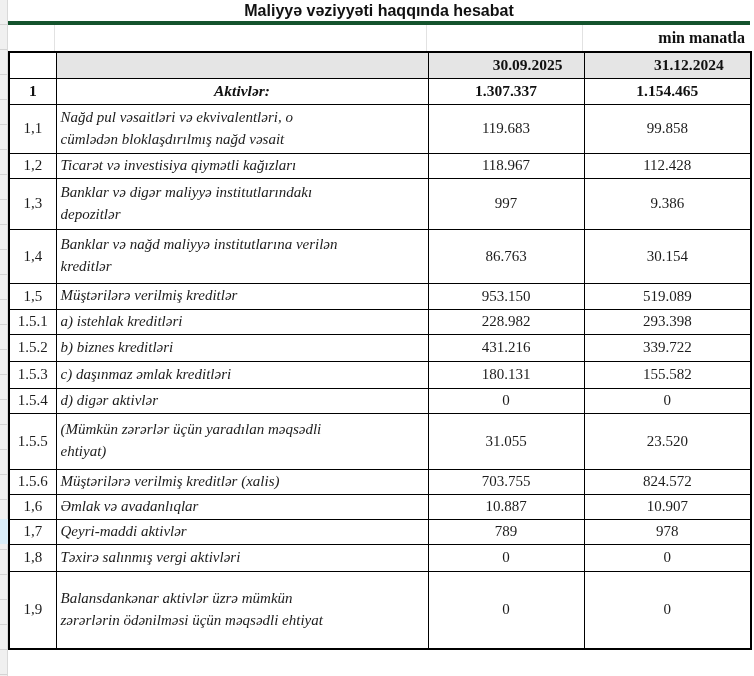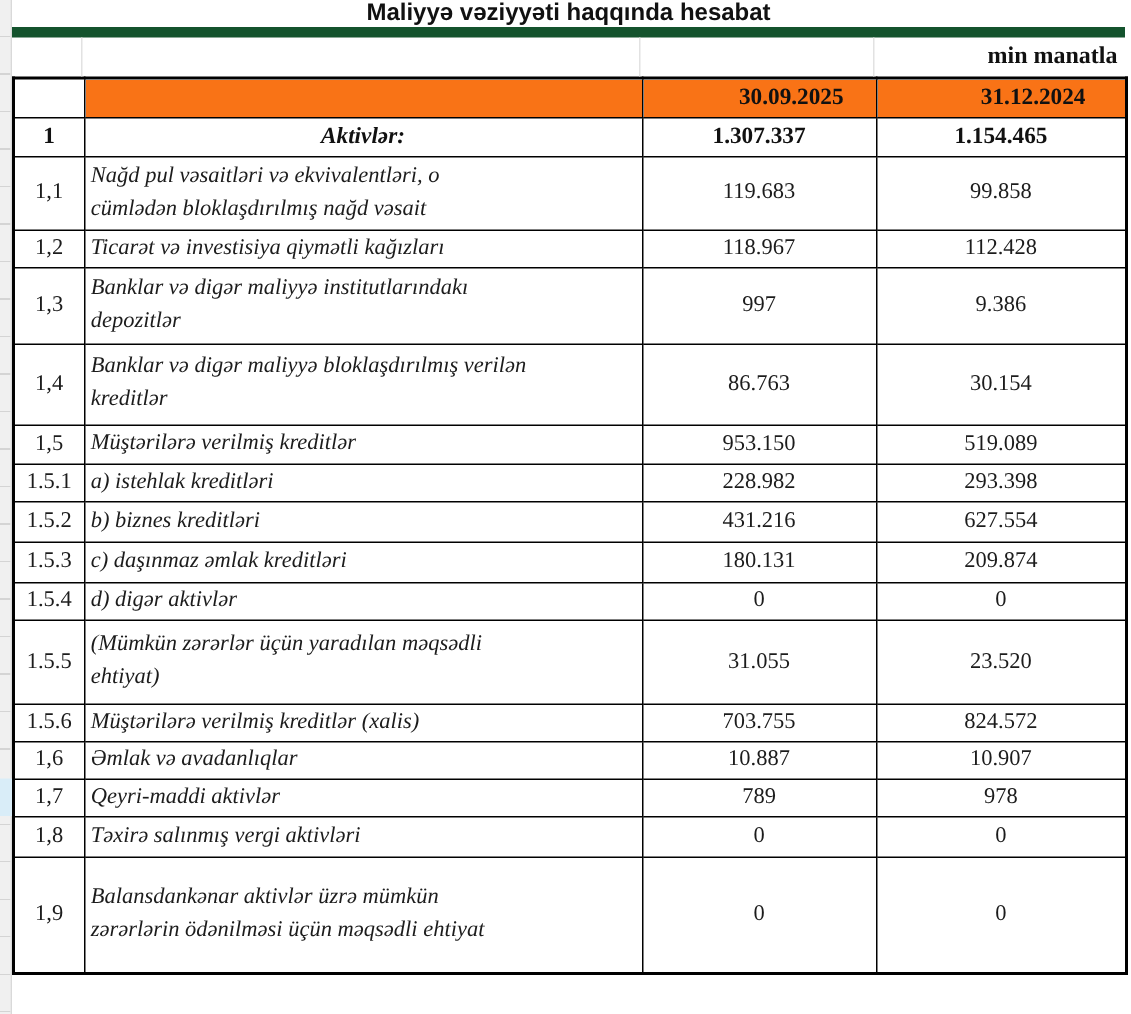--- a/index.html
+++ b/index.html
@@ -21,21 +21,21 @@
   .gutter-highlight{
     position:absolute;left:0;top:519px;width:8px;height:25px;
     background:#d9edf8;
   }
   .content{
     position:absolute;left:8px;top:0;width:742px;height:676px;
   }
   .title-row{
     height:25px;box-sizing:border-box;
     display:flex;align-items:center;justify-content:center;
-    border-bottom:7px solid #14532d;
+    border-bottom:4px solid #14532d;
     font-family:"Liberation Sans","DejaVu Sans",sans-serif;
     font-weight:bold;font-size:16px;color:#111;
   }
   .unit-row{
     height:26px;box-sizing:border-box;display:flex;
   }
   .unit-cell{box-sizing:border-box;border-right:1px solid #e2e2e2;height:100%;}
   .uc-a{width:47px;}
   .uc-b{width:372px;}
   .uc-c{width:156px;}
@@ -55,21 +55,21 @@
     overflow:hidden;
   }
   td.num{text-align:center;padding:0 1px;}
   td.label{text-align:left;padding:1px 4px;white-space:pre-line;line-height:1.45;font-style:italic;}
   td.val{text-align:center;}
   tr.bold-row td{font-weight:bold;font-size:15.5px;color:#111;}
   thead td{font-weight:bold;font-size:15.5px;text-align:center;color:#111;}
   .h25{height:25px;} .h26{height:26px;} .h27{height:27px;padding-left:12px;}
   .h49{height:49px;} .h51{height:51px;} .h54{height:54px;}
   .h56{height:56px;} .h78{height:78px;}
-  .bg-green{background:#f97316;padding-left:44px;}
+  .bg-green{background:#e5e5e5;padding-left:44px;}
   .bg-white{background:#ffffff;}
 </style>
 </head>
 <body>
 
 <div class="screen">
 
   <div class="gutter">
     <div class="gutter-highlight"></div>
   </div>
@@ -126,48 +126,48 @@
         </tr>
         <tr class="h51">
           <td class="num">1,3</td>
           <td class="label">Banklar və digər maliyyə institutlarındakı
 depozitlər</td>
           <td class="val">997</td>
           <td class="val">9.386</td>
         </tr>
         <tr class="h54">
           <td class="num">1,4</td>
-          <td class="label">Banklar və digər maliyyə bloklaşdırılmış verilən
+          <td class="label">Banklar və nağd maliyyə institutlarına verilən
 kreditlər</td>
           <td class="val">86.763</td>
           <td class="val">30.154</td>
         </tr>
         <tr class="h26">
           <td class="num">1,5</td>
           <td class="label">Müştərilərə verilmiş kreditlər</td>
           <td class="val">953.150</td>
           <td class="val">519.089</td>
         </tr>
         <tr class="h25">
           <td class="num">1.5.1</td>
           <td class="label">a) istehlak kreditləri</td>
           <td class="val">228.982</td>
           <td class="val">293.398</td>
         </tr>
         <tr class="h27">
           <td class="num">1.5.2</td>
           <td class="label">b) biznes kreditləri</td>
           <td class="val">431.216</td>
-          <td class="val">627.554</td>
+          <td class="val">339.722</td>
         </tr>
         <tr class="h27">
           <td class="num">1.5.3</td>
           <td class="label">c) daşınmaz əmlak kreditləri</td>
           <td class="val">180.131</td>
-          <td class="val">209.874</td>
+          <td class="val">155.582</td>
         </tr>
         <tr class="h25">
           <td class="num">1.5.4</td>
           <td class="label">d) digər aktivlər</td>
           <td class="val">0</td>
           <td class="val">0</td>
         </tr>
         <tr class="h56">
           <td class="num">1.5.5</td>
           <td class="label">(Mümkün zərərlər üçün yaradılan məqsədli

